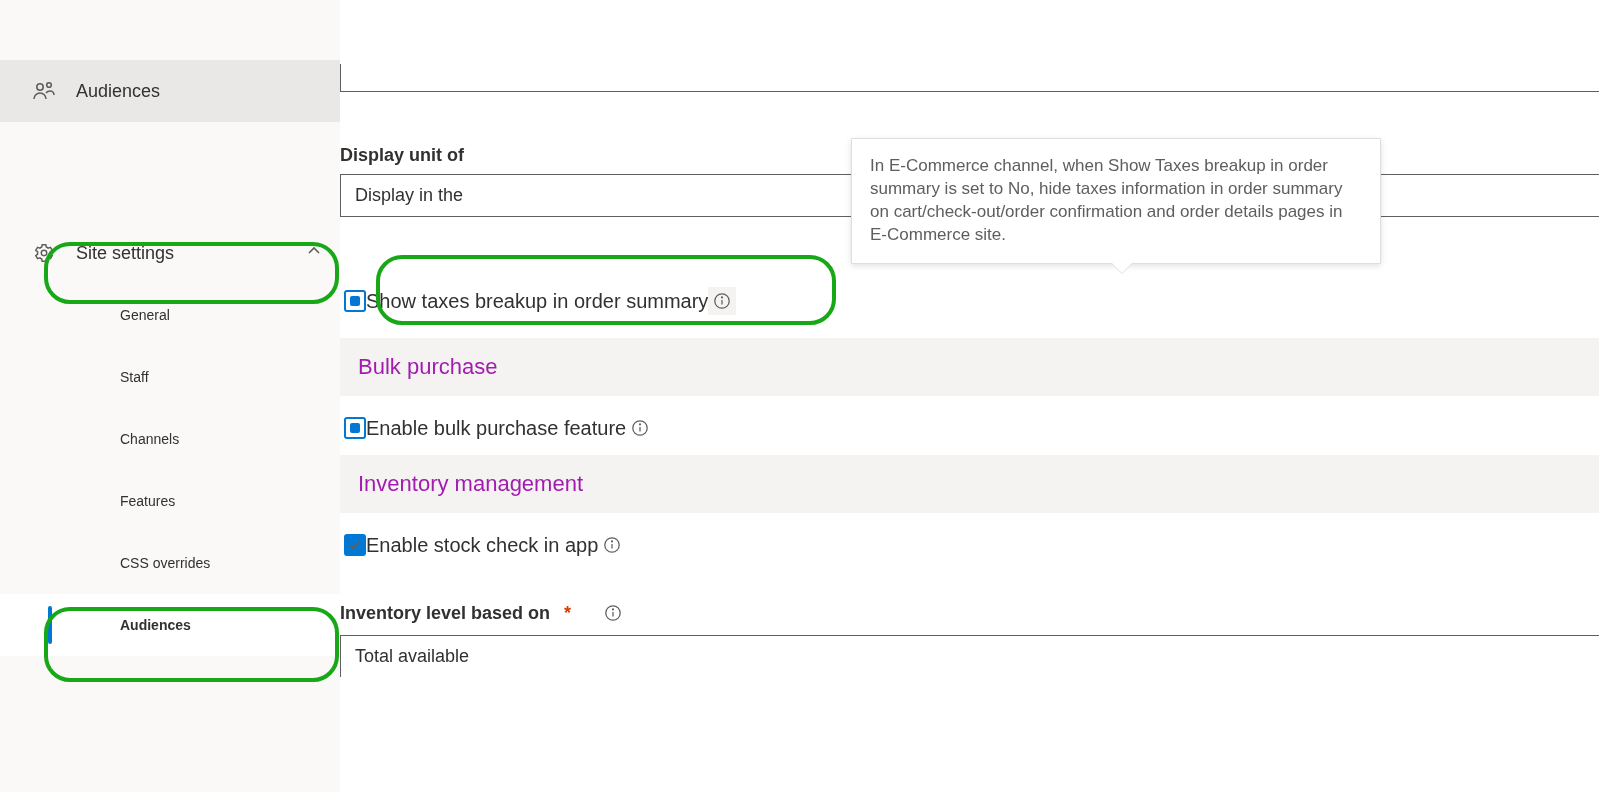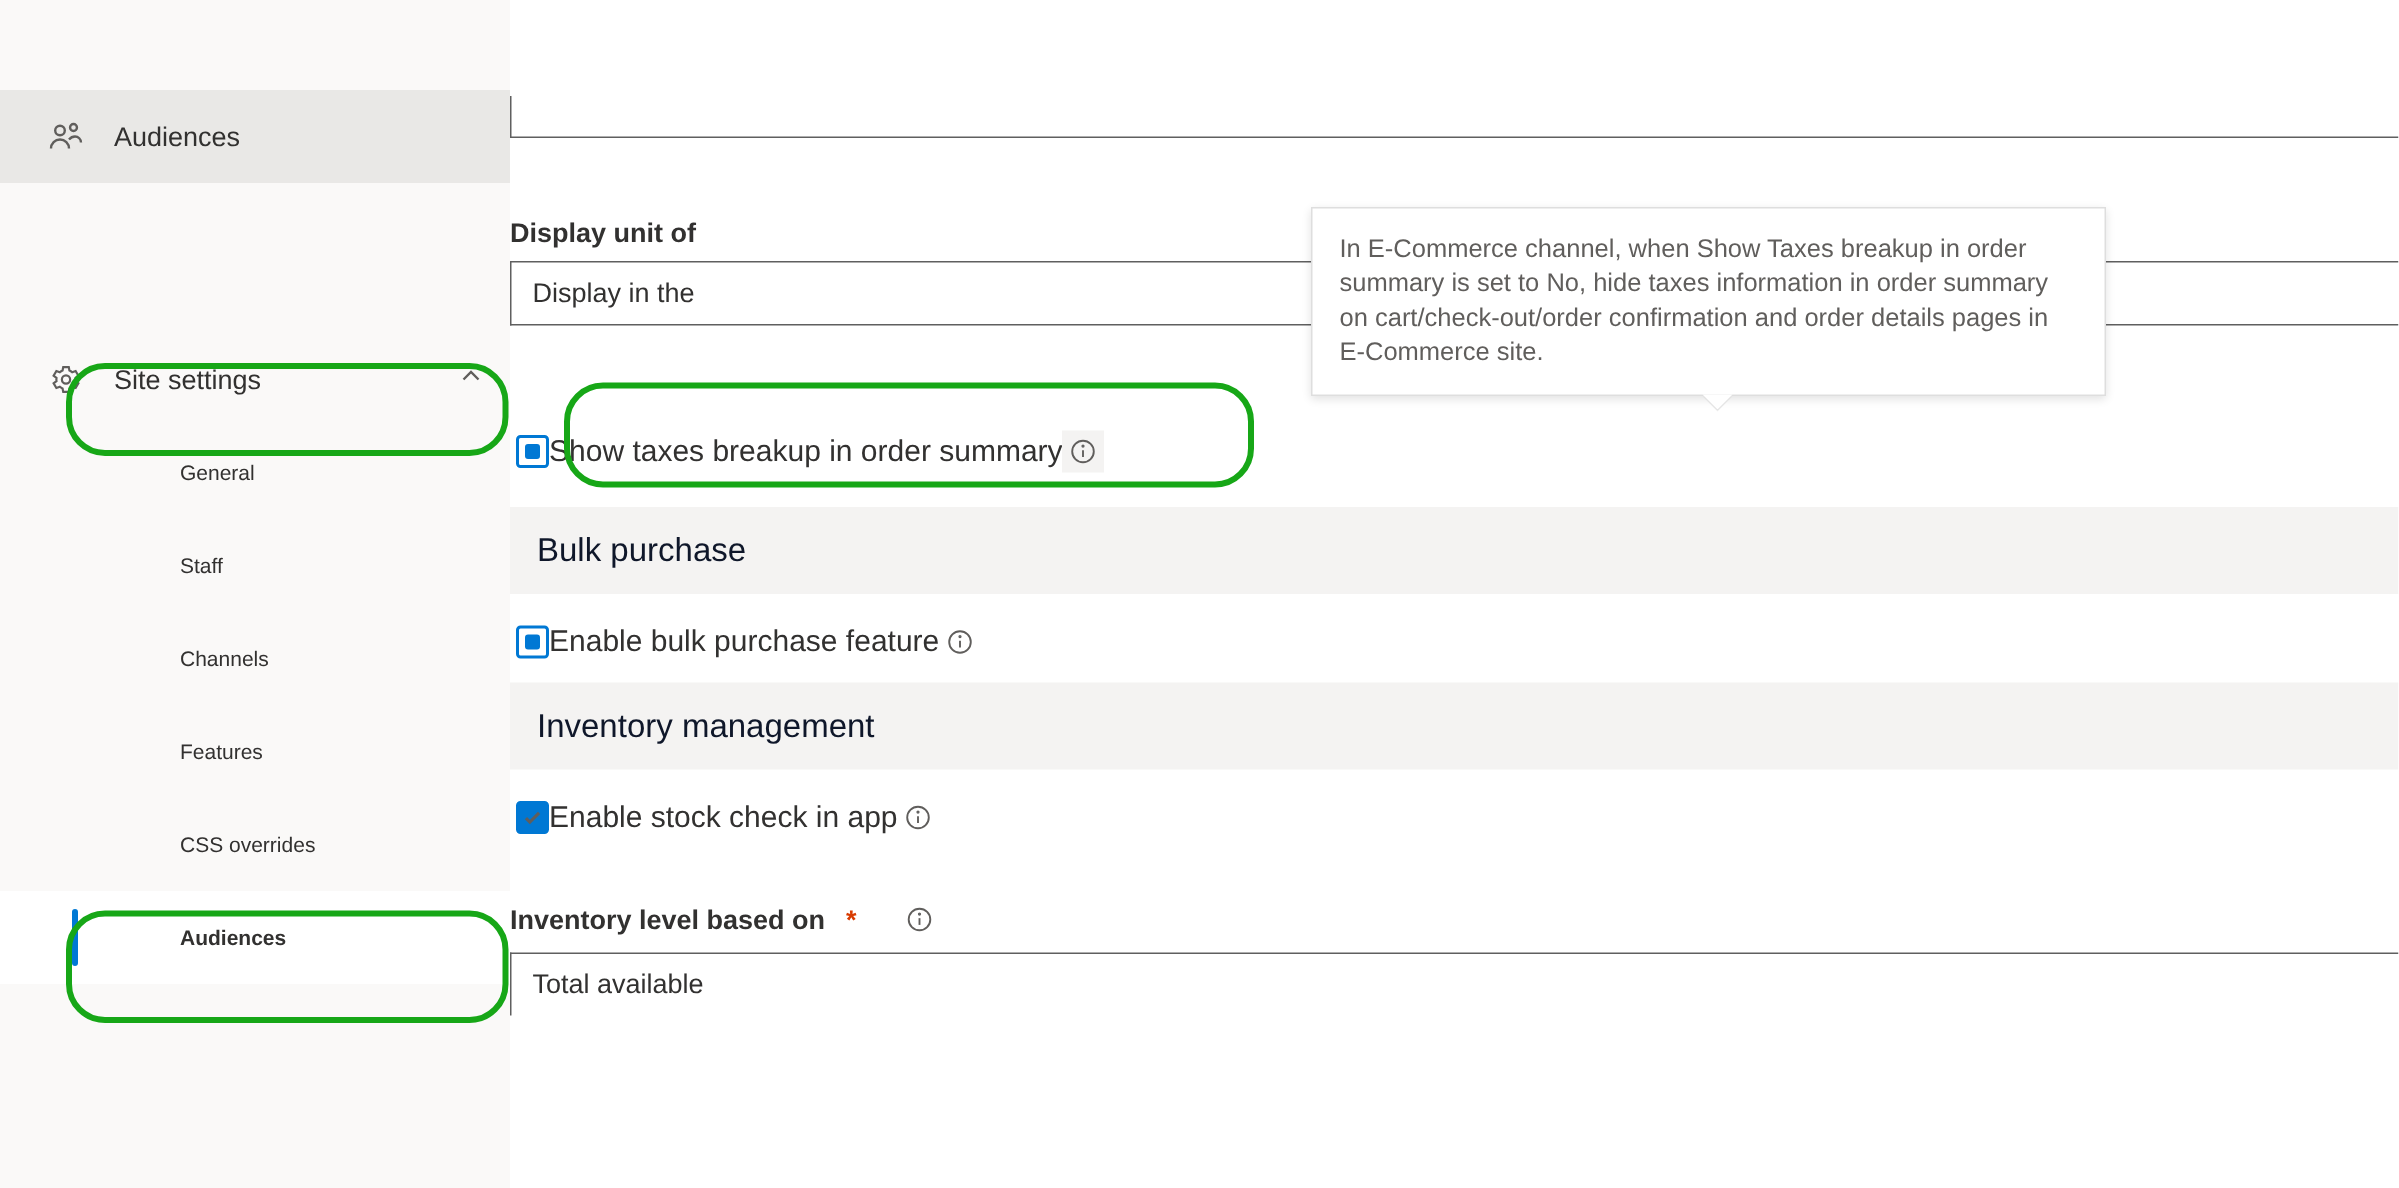--- a/index.html
+++ b/index.html
@@ -20,35 +20,35 @@
 
   .green-ring { position: absolute; border: 4px solid #17a717; border-radius: 26px; pointer-events: none; }
 
   
   .main { flex: 1; padding: 0 0 0 50px; position: relative; }
 
   .field-label { font-size: 18px; font-weight: 600; color:#323130; margin-bottom:8px; display:flex; align-items:center; gap:10px; }
   .text-input { width:100%; border:1px solid #5f5f5f; padding:10px 14px; font-size:18px; color:#323130; background:#fff; }
   .text-input.noright { border-right:none; }
 
-  .tooltip { position:absolute; left:534px; top:138px; width:530px; background:#fff; border:1px solid #dedede; box-shadow:0 2px 6px rgba(0,0,0,.12); padding:16px 18px; font-size:17px; line-height:1.35; color:#605e5c; z-index:50; }
+  .tooltip { position:absolute; left:511px; top:138px; width:530px; background:#fff; border:1px solid #dedede; box-shadow:0 2px 6px rgba(0,0,0,.12); padding:16px 18px; font-size:17px; line-height:1.35; color:#605e5c; z-index:50; }
   .tooltip::after { content:""; position:absolute; bottom:-10px; left:260px; width:0; height:0; border-left:10px solid transparent; border-right:10px solid transparent; border-top:10px solid #fff; filter: drop-shadow(0 1px 0 #dedede); }
 
   .check-row { display:flex; align-items:center; padding:18px 0 18px 4px; position:relative; }
   .cbx { width:22px; height:22px; border:2px solid #0078d4; border-radius:3px; display:flex; align-items:center; justify-content:center; cursor:pointer; background:#fff; }
   .cbx.indeterminate::after { content:""; width:10px; height:10px; background:#0078d4; border-radius:2px; }
   .cbx.checked { background:#0078d4; }
   .cbx.checked svg { display:block; }
   .cbx svg { display:none; }
   .check-label { font-size:20px; color:#323130; }
   .info-badge { width:28px; height:28px; display:flex; align-items:center; justify-content:center; cursor:pointer; }
   .info-badge.boxed { background:#f4f3f2; }
   .info-badge svg { display:block; }
 
-  .section-header { background:#f4f3f2; padding:16px 18px; font-size:22px; color:#0f172a; }
+  .section-header { background:#f4f3f2; padding:16px 18px; font-size:22px; color:#a21caf; }
 
   .req-star { color:#d83b01; font-weight:600; margin-left:4px; }
 
   
   svg { stroke: #605e5c; fill: none; }
 
   
   .ring-settings { left:44px; top: 242px; width:295px; height:62px; }
   .ring-ext { left:44px; top: 607px; width:295px; height:75px; }
   .ring-taxes { left:376px; top:255px; width:460px; height:70px; }

